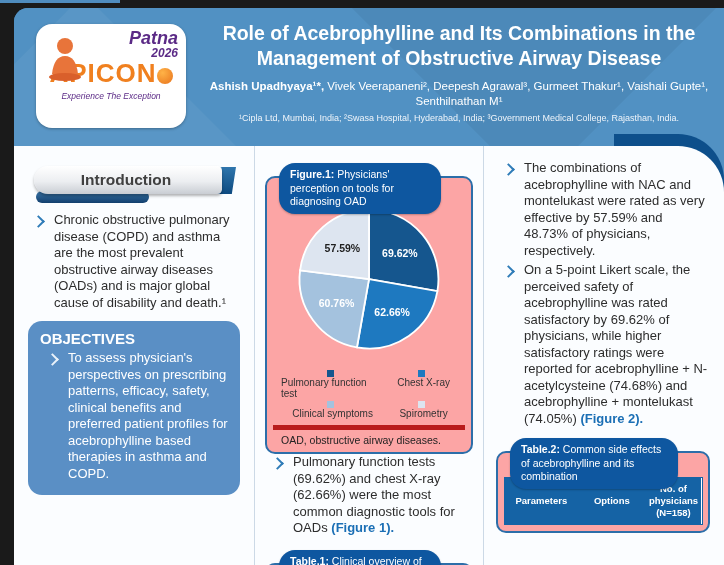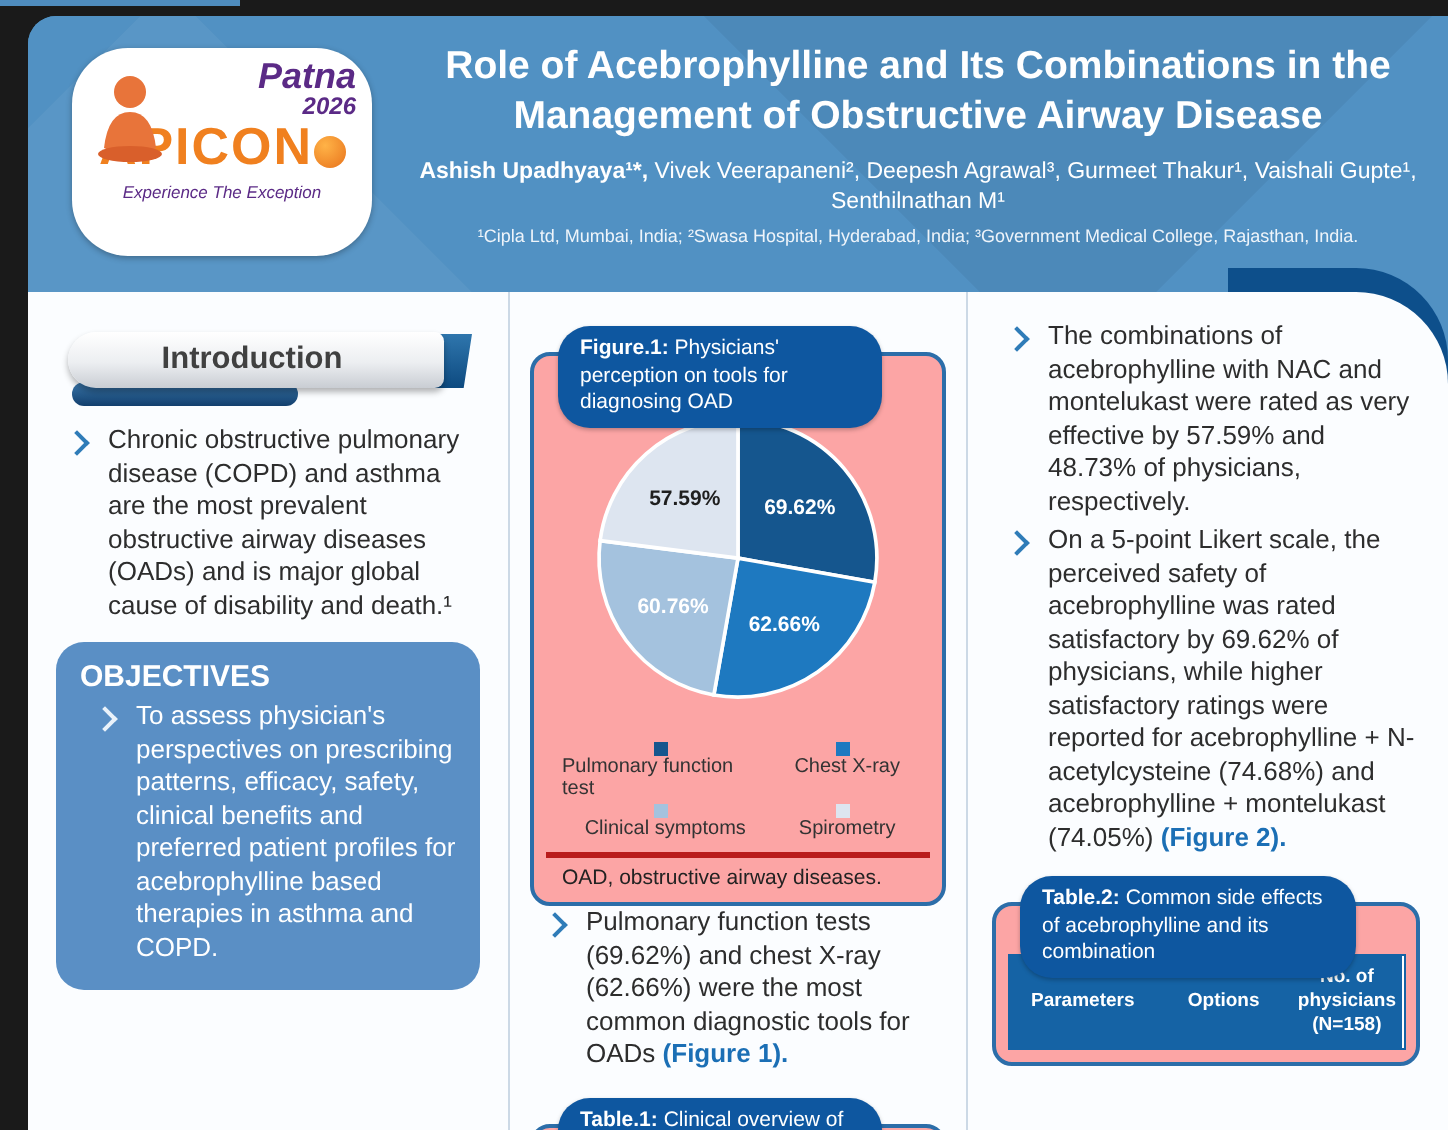--- a/index.html
+++ b/index.html
@@ -8,21 +8,21 @@
   .top-sliver{position:absolute;top:0;left:0;width:120px;height:3px;background:#4f8cbe;}
   .poster{position:absolute;left:14px;top:8px;width:710px;height:557px;
     border-top-left-radius:14px;overflow:hidden;background:#5191c3;}
   
   .header{position:relative;height:138px;background:#5191c3;overflow:hidden;}
   .header::before{content:"";position:absolute;width:260px;height:260px;left:-60px;top:40px;
     transform:rotate(45deg);background:rgba(255,255,255,0.05);}
   .header::after{content:"";position:absolute;width:300px;height:300px;right:40px;top:-180px;
     transform:rotate(45deg);background:rgba(0,0,0,0.05);}
   .logo-box{position:absolute;left:22px;top:16px;width:150px;height:104px;background:#fff;
-    border-radius:28px;padding:5px 8px;box-sizing:border-box;z-index:2;box-shadow:0 1px 3px rgba(0,0,0,.3);}
+    border-radius:16px;padding:5px 8px;box-sizing:border-box;z-index:2;box-shadow:0 1px 3px rgba(0,0,0,.3);}
   .logo-row1{display:flex;align-items:flex-start;justify-content:flex-end;gap:2px;}
   .logo-city{color:#5b2a86;font-weight:bold;font-size:18px;line-height:1;font-style:italic;}
   .logo-year{color:#5b2a86;font-weight:bold;font-size:12px;text-align:right;line-height:1.1;font-style:italic;}
   .logo-event{color:#f0801f;font-weight:bold;font-size:26px;letter-spacing:1px;line-height:1.05;text-align:center;}
   .logo-dot{display:inline-block;width:16px;height:16px;border-radius:50%;vertical-align:-2px;
     background:radial-gradient(circle at 35% 30%,#ffb347,#e8731c);}
   .logo-tagline{color:#5b2a86;font-size:8.5px;font-style:italic;text-align:center;margin-top:4px;
     font-family:Liberation Sans, sans-serif;}
   .buddha{position:absolute;left:8px;top:10px;}
   .titles{margin-left:186px;padding:13px 10px 0 4px;text-align:center;color:#fff;position:relative;z-index:1;}
@@ -67,21 +67,21 @@
   
   .panel{position:relative;border:2px solid #2c6ea9;border-radius:10px;background:#fca5a5;margin-top:22px;}
   .pill{position:absolute;top:-15px;left:12px;right:30px;background:#0e57a0;border-radius:16px;
     padding:5px 11px;color:#fff;font-size:10.5px;line-height:1.3;box-shadow:0 1px 2px rgba(0,0,0,.25);}
   .pill b{font-weight:bold;}
   .panel-body{padding:26px 6px 0 6px;}
   
   .legend{display:grid;grid-template-columns:58% 42%;gap:2px 2px;padding:2px 6px 6px 8px;}
   .legend-item{display:flex;align-items:center;font-size:10px;color:#333;flex-direction:column;}
   .legend-marker{width:7px;height:7px;margin-right:5px;flex:0 0 auto;}
-  .fig-footnote{border-top:3px solid #b91c1c;padding:4px 6px 6px 8px;font-size:10.5px;color:#222;}
+  .fig-footnote{border-top:5px solid #b91c1c;padding:4px 6px 6px 8px;font-size:10.5px;color:#222;}
   
   table.data{width:100%;border-collapse:collapse;margin:0;}
   table.data th{background:#1563a5;color:#fff;font-size:9.5px;font-weight:bold;border:1px solid #fff;
     outline:1px solid #1563a5;padding:5px 3px;text-align:center;line-height:1.25;}
   .tbl-wrap{padding:24px 6px 6px 6px;}
   .mid-para{margin-top:14px;}
 </style>
 </head>
 <body>
 

